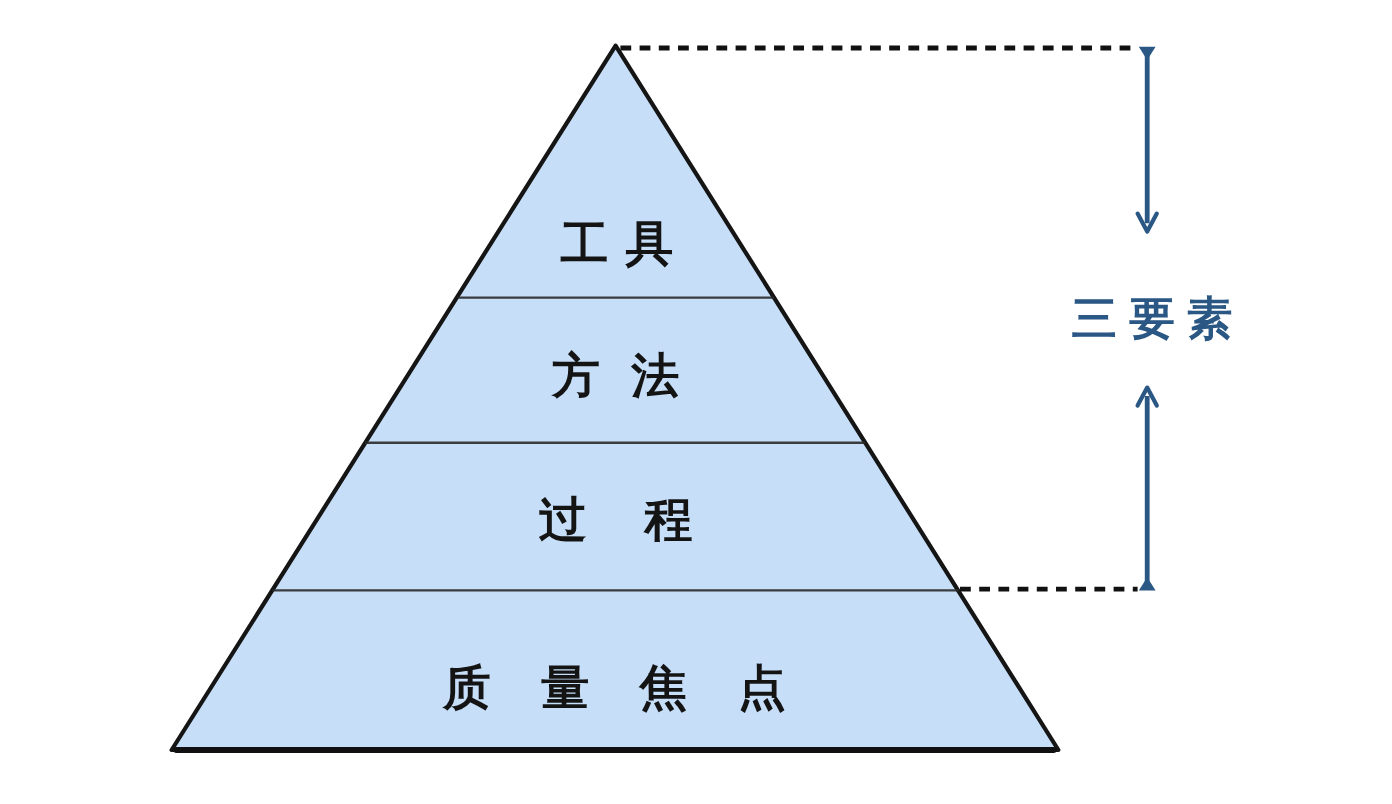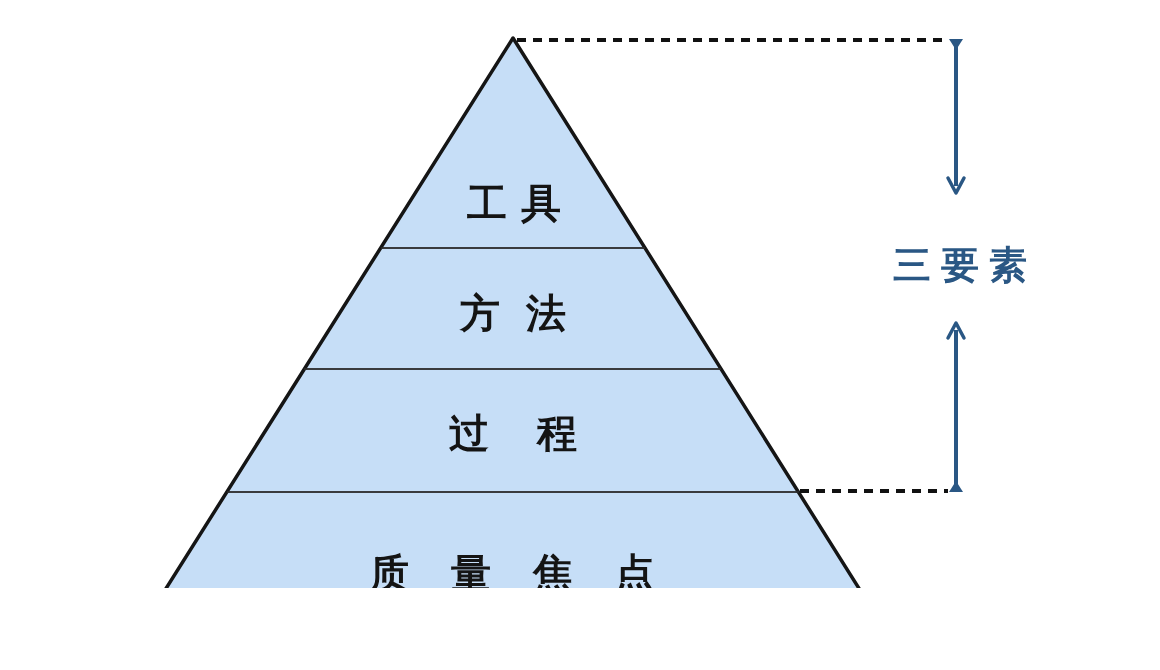--- a/index.html
+++ b/index.html
@@ -4,21 +4,21 @@
 <style>
   html, body {
     margin: 0;
     padding: 0;
     background: #ffffff;
     font-family: "Liberation Sans", sans-serif;
   }
   .canvas {
     position: relative;
     width: 1160px;
-    height: 588px;
+    height: 670px;
     background: #ffffff;
     overflow: hidden;
   }
   svg { display: block; }
   .pyramid-body {
     stroke: #151515;
     stroke-width: 3.5;
     stroke-linejoin: round;
   }
   .pyramid-base-line {

